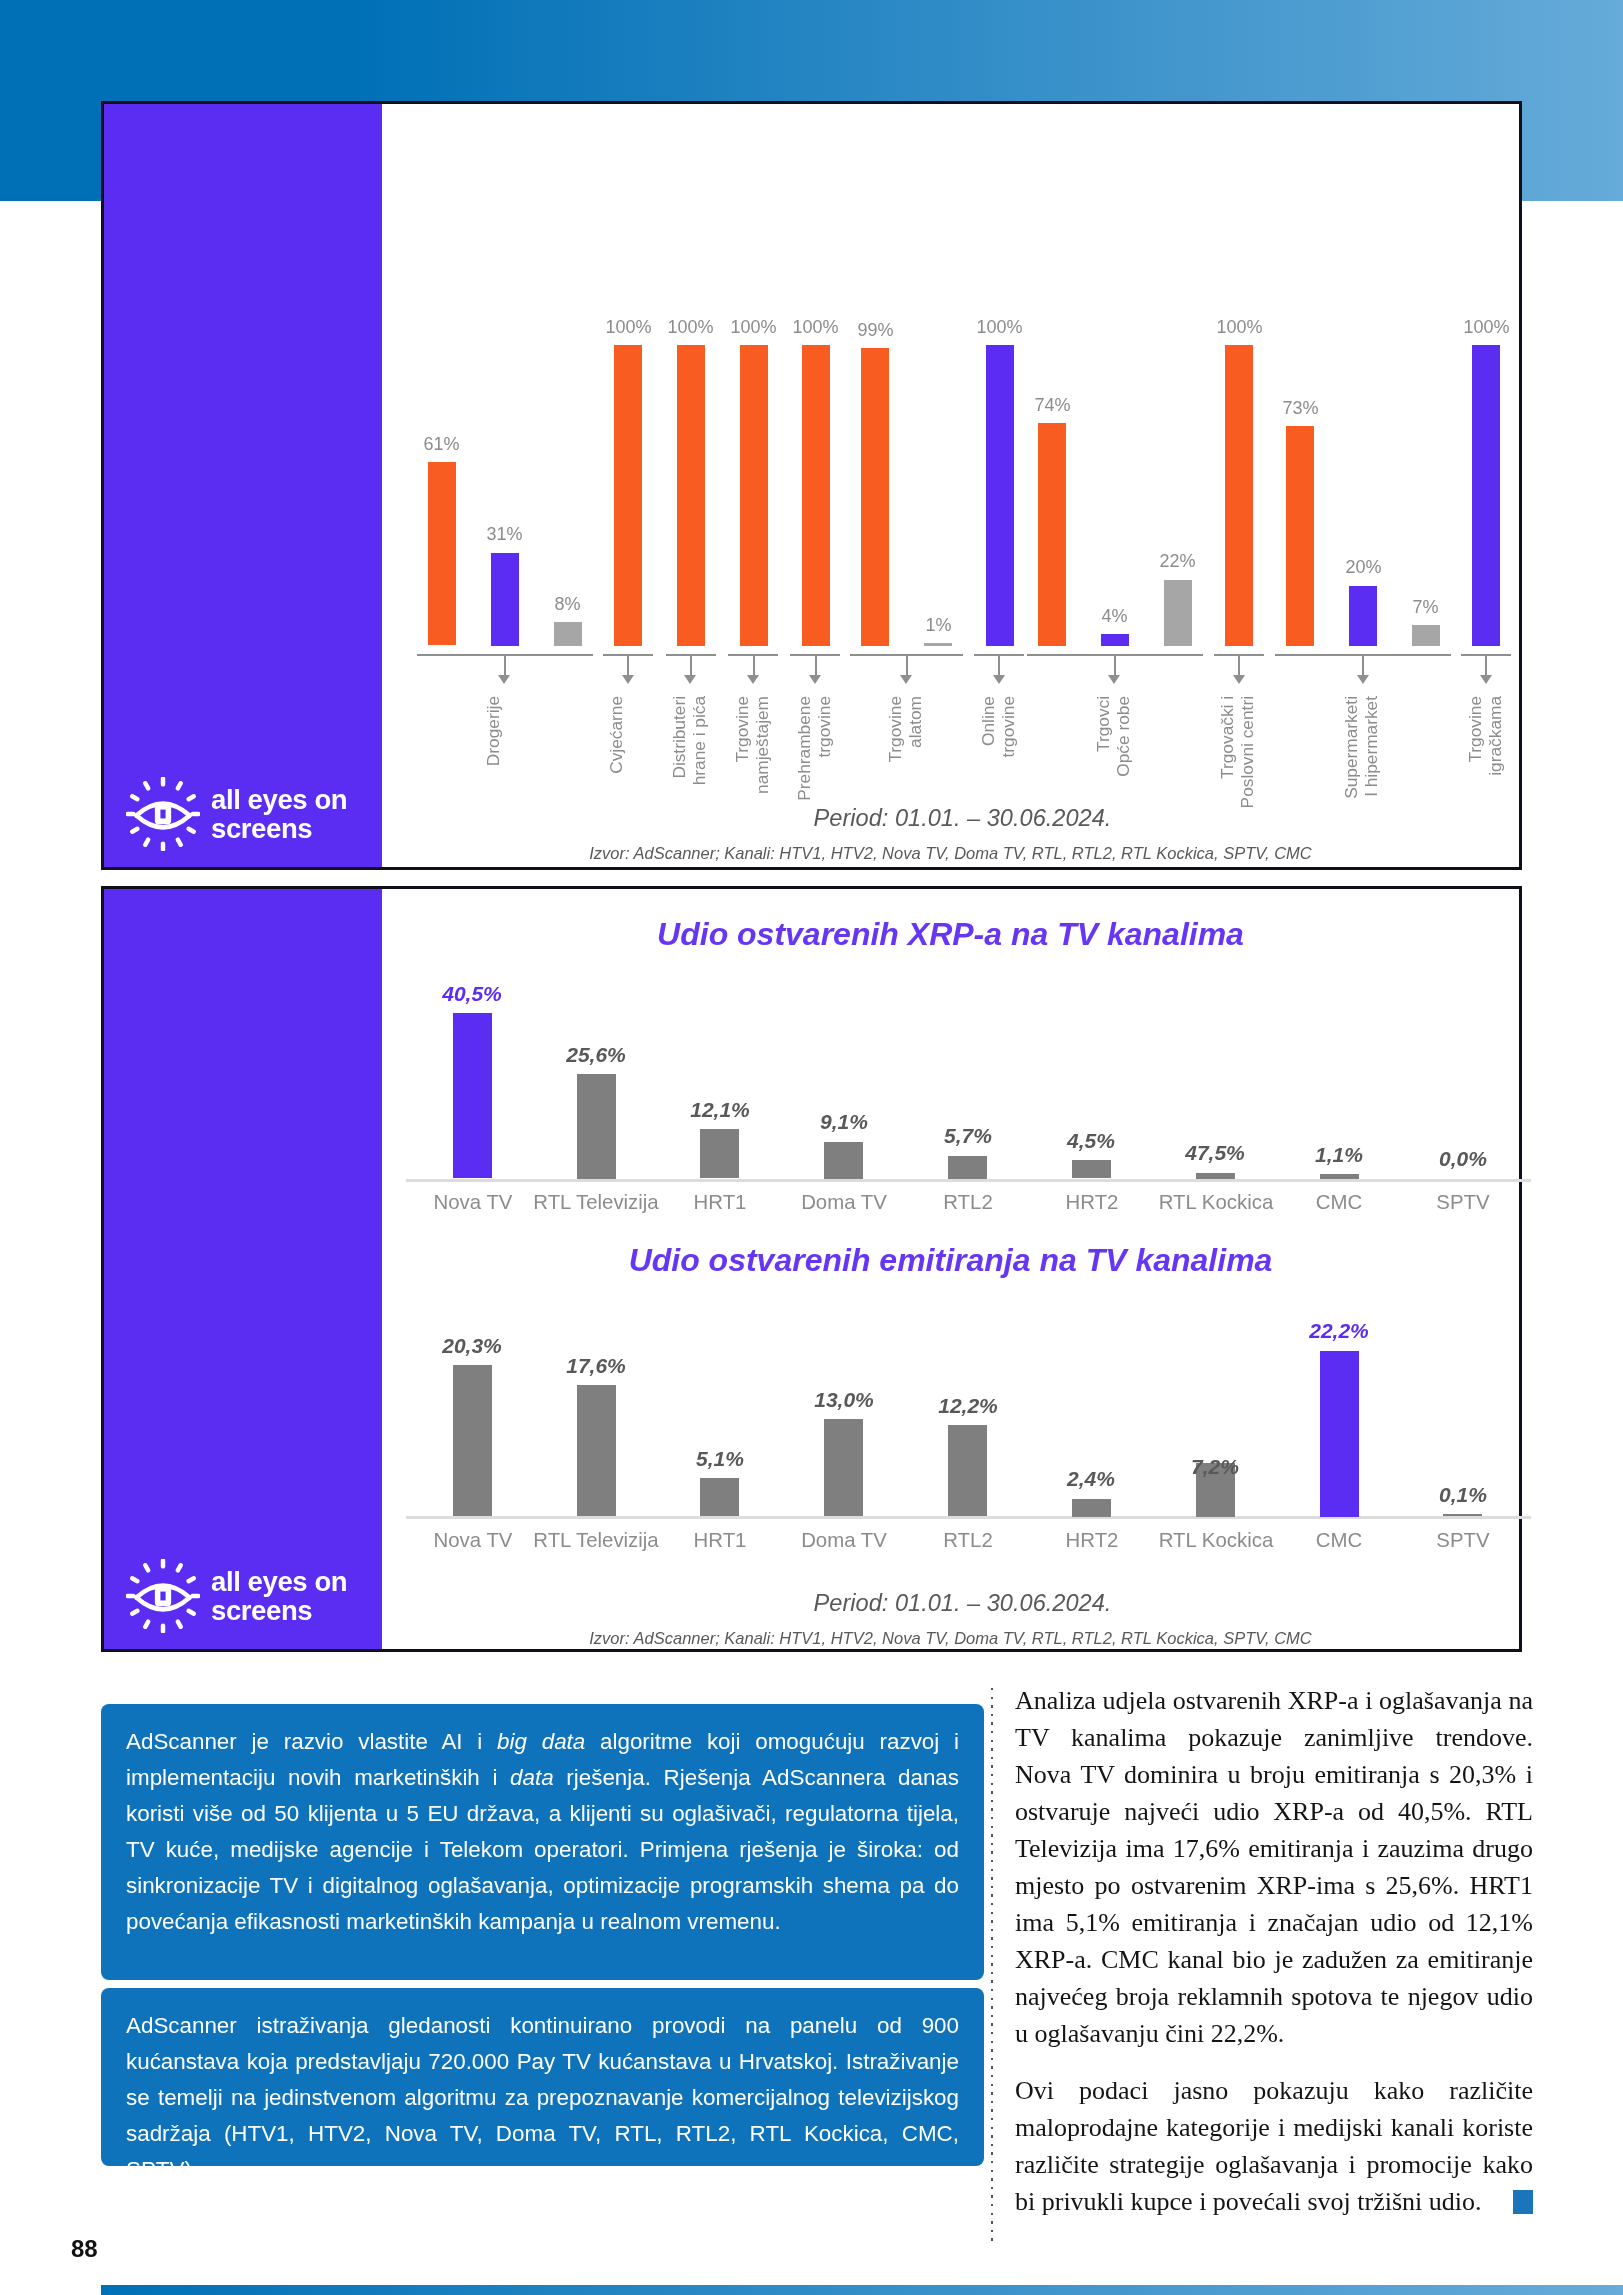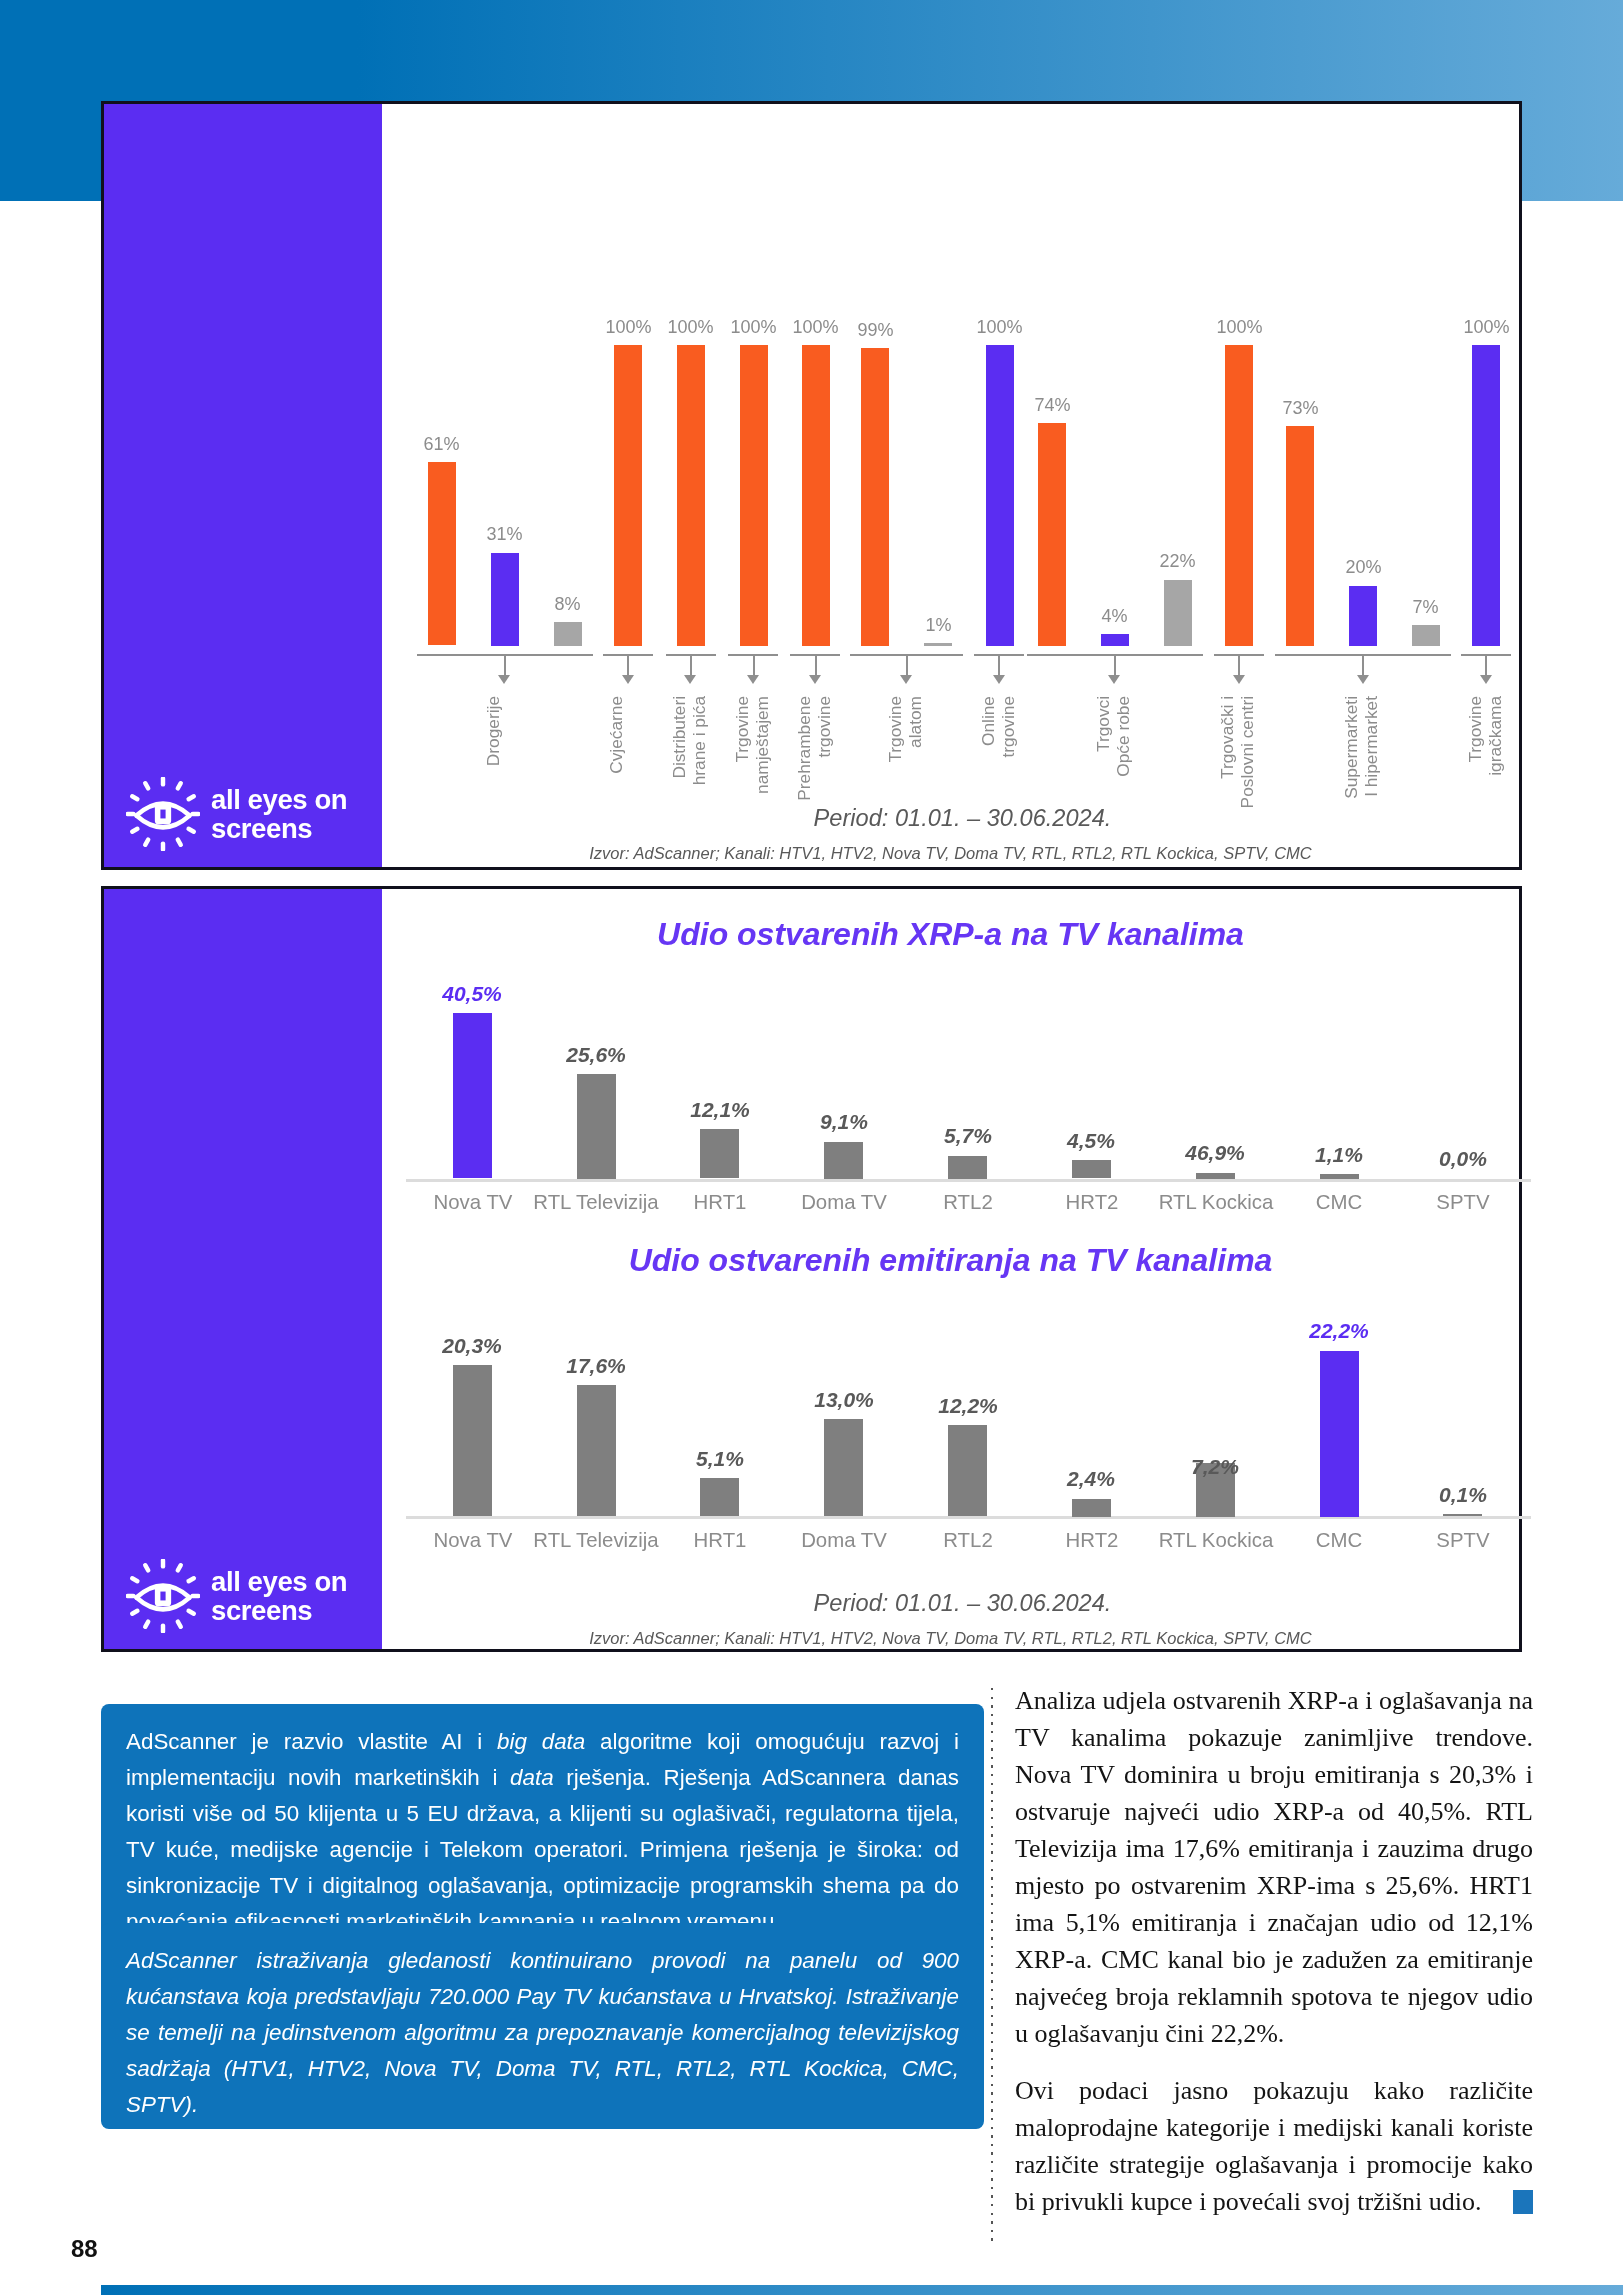--- a/index.html
+++ b/index.html
@@ -37,21 +37,21 @@
         text-align:right;font-size:17.3px;line-height:19.6px;color:#8c8c8c;}
   .bline{position:absolute;height:3.1px;background:#dcdcdc;}
   .vlab{position:absolute;width:102px;text-align:center;font-size:21px;font-weight:bold;font-style:italic;color:#595959;}
   .ch-label{position:absolute;width:134px;text-align:center;font-size:20.4px;color:#8c8c8c;}
   .period{position:absolute;left:278px;right:0;top:701px;text-align:center;font-style:italic;font-size:23.6px;color:#595959;padding-left:24px;}
   .source{position:absolute;left:278px;right:0;top:740px;text-align:center;font-style:italic;font-size:16.5px;color:#595959;}
   .bluebox{position:absolute;left:101px;width:883px;box-sizing:border-box;border-radius:7.9px;
         background:var(--boxblue,#0e73ba);color:#fff;font-size:22.4px;line-height:36px;
         text-align:justify;padding:20.4px 25px;}
   .box1{top:1704px;height:276px;}
-  .box2{top:1923px;height:206px;font-style:italic;}
+  .box2{top:1988px;height:178px;}
   .dotted-rule{position:absolute;left:991px;top:1688px;width:2.4px;height:559px;
         background-image:repeating-linear-gradient(to bottom,#555 0 2.4px,transparent 2.4px 8.6px);}
   .article{position:absolute;left:1015px;top:1682px;width:518px;
         font-family:"Liberation Serif",serif;font-size:26px;line-height:37px;color:#141414;text-align:justify;}
   .article p{margin:0 0 20.4px 0;}
   .endmark{float:right;width:20.4px;height:23.6px;margin-top:7px;background:var(--endmark,#1b75bb);}
   .page-number{position:absolute;left:71px;top:2235px;font-size:24px;font-weight:bold;color:#111;}
 </style>
 </head>
 <body>
@@ -219,21 +219,21 @@
         <div class="bar" style="left: 720px; top: 253px; width: 39px; height: 37px; background: rgb(127, 127, 127);"></div>
         <div class="vlab" style="left: 689px; top: 221px;">9,1%</div>
         <div class="ch-label" style="left: 673px; top: 302px;">Doma TV</div>
         <div class="bar" style="left: 844px; top: 267px; width: 39px; height: 23px; background: rgb(127, 127, 127);"></div>
         <div class="vlab" style="left: 813px; top: 235px;">5,7%</div>
         <div class="ch-label" style="left: 797px; top: 302px;">RTL2</div>
         <div class="bar" style="left: 968px; top: 271px; width: 39px; height: 18.4px; background: rgb(127, 127, 127);"></div>
         <div class="vlab" style="left: 936px; top: 240px;">4,5%</div>
         <div class="ch-label" style="left: 921px; top: 302px;">HRT2</div>
         <div class="bar" style="left: 1092px; top: 284px; width: 39px; height: 6.1px; background: rgb(127, 127, 127);"></div>
-        <div class="vlab" style="left: 1060px; top: 252px;">46,9%</div>
+        <div class="vlab" style="left: 1060px; top: 252px;">47,5%</div>
         <div class="ch-label" style="left: 1045px; top: 302px;">RTL Kockica</div>
         <div class="bar" style="left: 1216px; top: 285px; width: 39px; height: 4.5px; background: rgb(127, 127, 127);"></div>
         <div class="vlab" style="left: 1184px; top: 254px;">1,1%</div>
         <div class="ch-label" style="left: 1168px; top: 302px;">CMC</div>
         <div class="vlab" style="left: 1308px; top: 258px;">0,0%</div>
         <div class="ch-label" style="left: 1292px; top: 302px;">SPTV</div>
       </div>
     <h2 class="ptitle c3-title">Udio ostvarenih emitiranja na TV kanalima</h2>
     <div class="plot" id="plot3">
         <div class="bline" style="left: 302px; top: 627px; width: 1125px;"></div>

